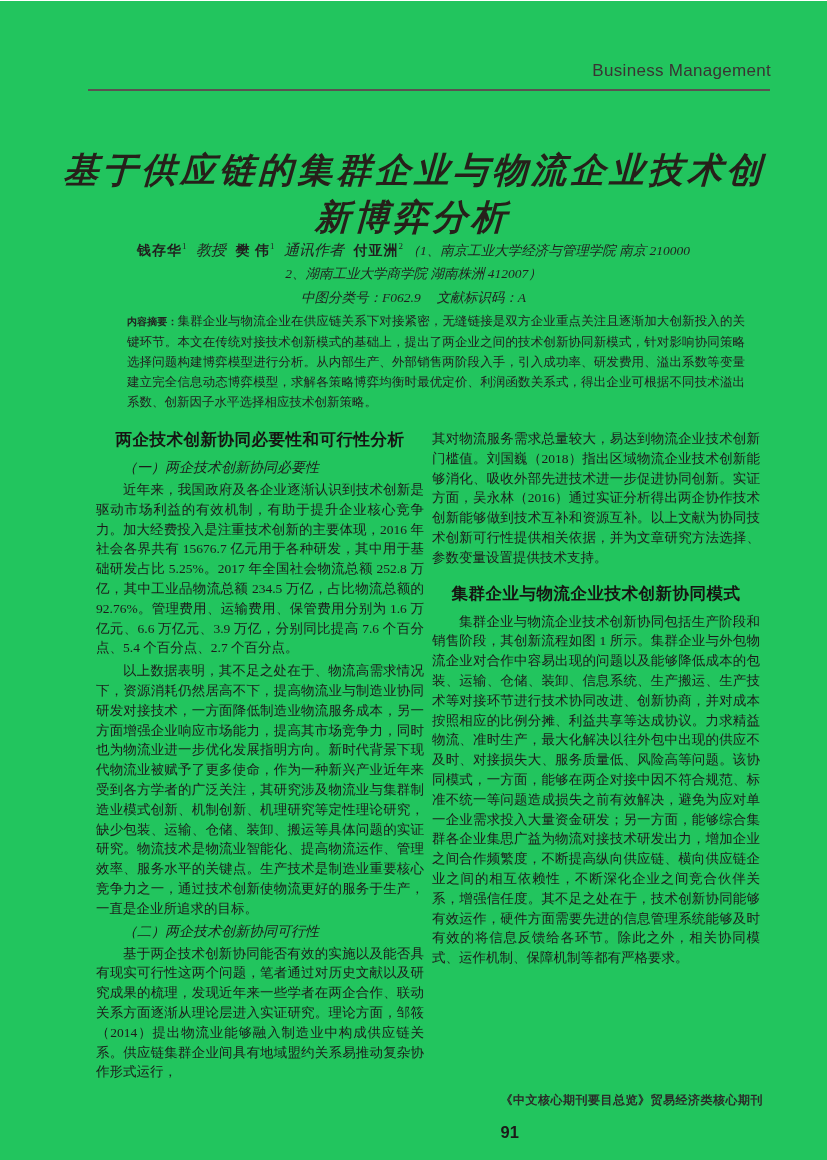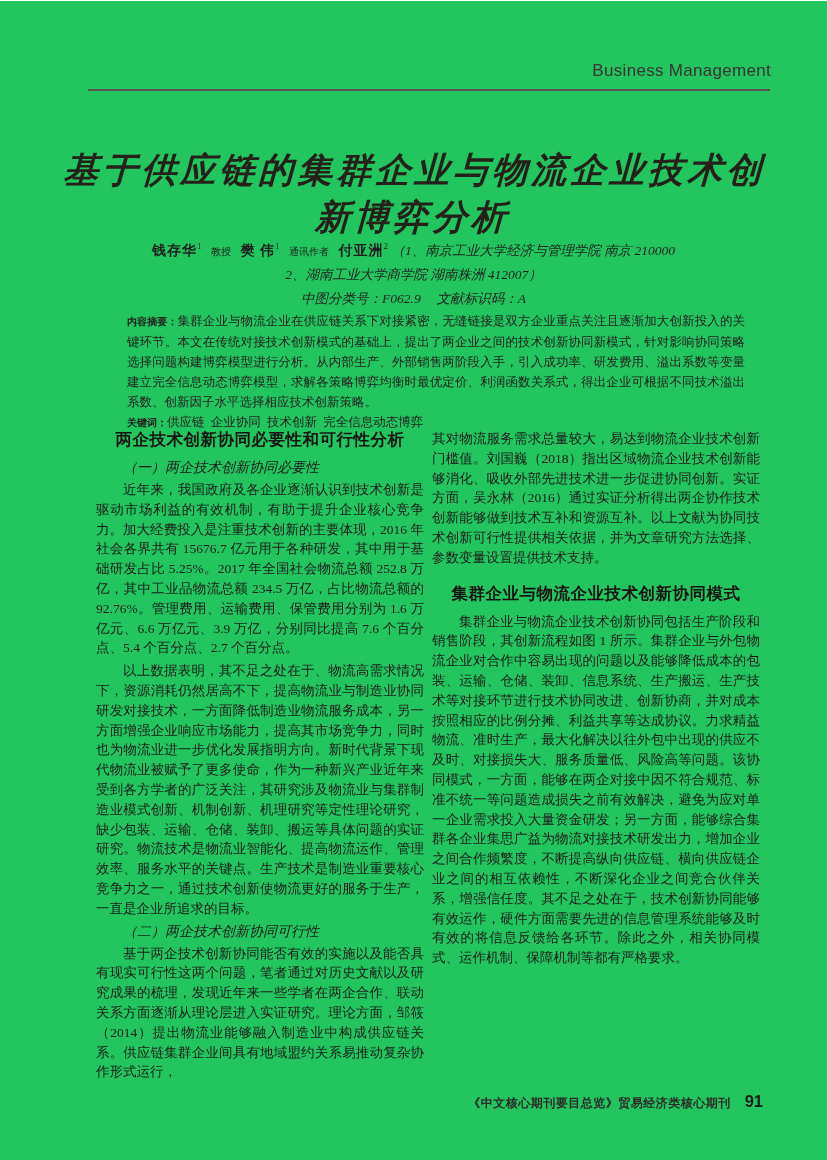--- a/index.html
+++ b/index.html
@@ -20,21 +20,21 @@
     position:absolute;top:146px;left:60px;width:707px;margin:0;
     text-align:center;font-size:35px;font-weight:bold;font-style:italic;
     letter-spacing:4px;color:#26201a;transform:skewX(-2deg);
   }
   .authors{
     position:absolute;top:238px;left:80px;width:667px;text-align:center;
     font-size:14px;line-height:23px;color:#211f1e;
   }
   .author-name{font-weight:bold;letter-spacing:1px;}
   .author-sup{font-size:9px;vertical-align:super;line-height:0;}
-  .author-role{font-size:10px;margin:0 6px;}
+  .author-role{font-style:italic;font-size:15px;margin:0 6px;}
   .affil{font-style:italic;font-size:13.5px;}
   .meta-row{margin-top:1px;font-style:italic;font-size:13.5px;}
   .meta-gap{display:inline-block;width:16px;}
   .abstract-block{
     position:absolute;top:310px;left:127px;width:618px;
     font-size:12.5px;line-height:20px;text-align:justify;color:#232120;
   }
   .abstract-block p{margin:0;}
   .block-label{font-weight:bold;font-family:"Liberation Sans","DejaVu Sans",sans-serif;font-size:10px;}
   .keywords-line{white-space:pre-wrap;margin-top:1px;}
@@ -46,20 +46,21 @@
     margin:0 0 6px 0;letter-spacing:.5px;color:#161412;line-height:22px;
   }
   .col-right .col-heading{margin:15px 0 7px 0;}
   .sub-heading{font-style:italic;font-size:14px;line-height:21px;margin:2px 0;padding-left:27px;}
   .para{margin:0;text-indent:2em;}
   .para-cont{margin:0;text-indent:0;}
   .para-gap{margin-top:3px;}
   .footer{
     position:absolute;top:1091px;right:64px;display:flex;align-items:baseline;gap:14px;
     font-family:"Liberation Sans","DejaVu Sans",sans-serif;
+    flex-direction:column;
   }
   .footer-journal{font-size:12px;font-weight:bold;color:#2c2928;letter-spacing:.5px;}
   .footer-page{font-size:16.5px;font-weight:bold;color:#1c1a19;}
 </style>
 </head>
 <body>
 
 <div class="page">
 
   <span class="header-label">Business Management</span>
@@ -79,21 +80,20 @@
     <div>
       <span class="affil">2、湖南工业大学商学院 湖南株洲 412007）</span>
     </div>
     <div class="meta-row">
       <span>中图分类号：F062.9</span><span class="meta-gap"></span><span>文献标识码：A</span>
     </div>
   </div>
 
   <div class="abstract-block">
     <p><span class="block-label">内容摘要：</span><span>集群企业与物流企业在供应链关系下对接紧密，无缝链接是双方企业重点关注且逐渐加大创新投入的关键环节。本文在传统对接技术创新模式的基础上，提出了两企业之间的技术创新协同新模式，针对影响协同策略选择问题构建博弈模型进行分析。从内部生产、外部销售两阶段入手，引入成功率、研发费用、溢出系数等变量建立完全信息动态博弈模型，求解各策略博弈均衡时最优定价、利润函数关系式，得出企业可根据不同技术溢出系数、创新因子水平选择相应技术创新策略。</span></p>
-    <p class="keywords-line"><span class="block-label">关键词：</span><span>供应链  企业协同  技术创新  完全信息动态博弈</span></p>
   </div>
 
   <div class="col col-left">
     <h2 class="col-heading">两企技术创新协同必要性和可行性分析</h2>
     <div class="sub-heading">（一）两企技术创新协同必要性</div>
     <p class="para">近年来，我国政府及各企业逐渐认识到技术创新是驱动市场利益的有效机制，有助于提升企业核心竞争力。加大经费投入是注重技术创新的主要体现，2016 年社会各界共有 15676.7 亿元用于各种研发，其中用于基础研发占比 5.25%。2017 年全国社会物流总额 252.8 万亿，其中工业品物流总额 234.5 万亿，占比物流总额的 92.76%。管理费用、运输费用、保管费用分别为 1.6 万亿元、6.6 万亿元、3.9 万亿，分别同比提高 7.6 个百分点、5.4 个百分点、2.7 个百分点。</p>
     <p class="para para-gap">以上数据表明，其不足之处在于、物流高需求情况下，资源消耗仍然居高不下，提高物流业与制造业协同研发对接技术，一方面降低制造业物流服务成本，另一方面增强企业响应市场能力，提高其市场竞争力，同时也为物流业进一步优化发展指明方向。新时代背景下现代物流业被赋予了更多使命，作为一种新兴产业近年来受到各方学者的广泛关注，其研究涉及物流业与集群制造业模式创新、机制创新、机理研究等定性理论研究，缺少包装、运输、仓储、装卸、搬运等具体问题的实证研究。物流技术是物流业智能化、提高物流运作、管理效率、服务水平的关键点。生产技术是制造业重要核心竞争力之一，通过技术创新使物流更好的服务于生产，一直是企业所追求的目标。</p>
     <div class="sub-heading">（二）两企技术创新协同可行性</div>
     <p class="para">基于两企技术创新协同能否有效的实施以及能否具有现实可行性这两个问题，笔者通过对历史文献以及研究成果的梳理，发现近年来一些学者在两企合作、联动关系方面逐渐从理论层进入实证研究。理论方面，邹筱（2014）提出物流业能够融入制造业中构成供应链关系。供应链集群企业间具有地域盟约关系易推动复杂协作形式运行，</p>
   </div>

